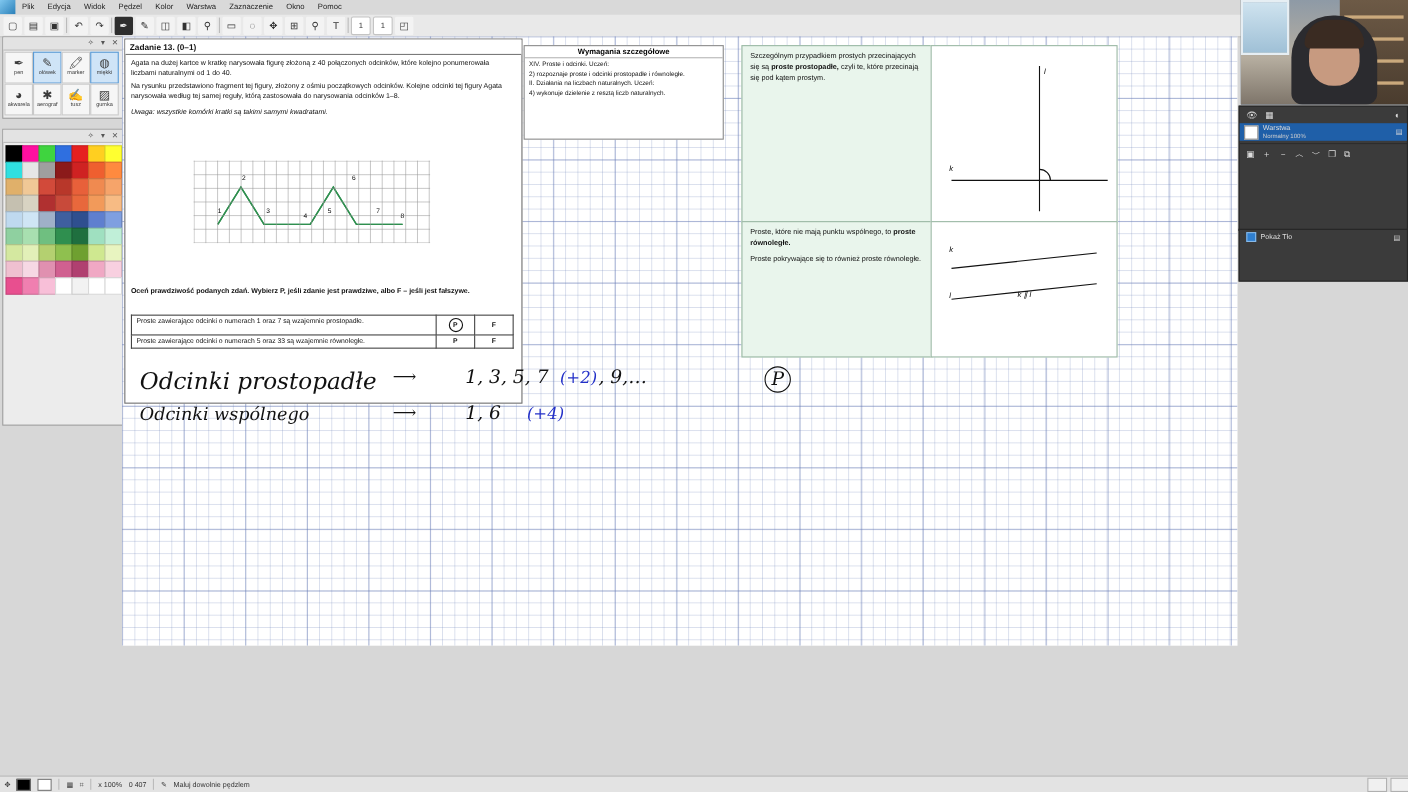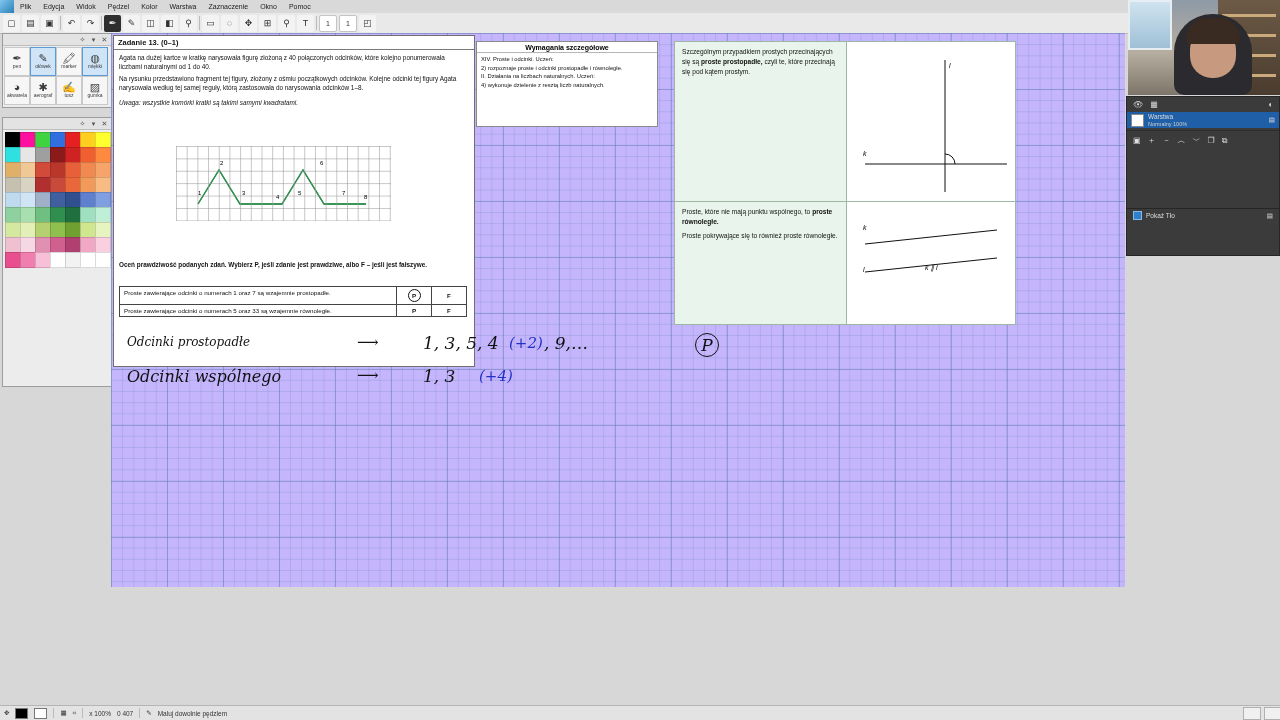--- a/index.html
+++ b/index.html
@@ -27,21 +27,21 @@
   .tools-grid{display:grid;grid-template-columns:repeat(4,26px);grid-auto-rows:29px;gap:0;padding:1px;}
   .toolcell{border:1px solid #c9c9c9;background:#f6f6f6;display:flex;flex-direction:column;align-items:center;justify-content:center;font-size:5px;color:#3a3a3a;text-align:center;line-height:1.05;}
   .toolcell.sel{background:#cfe4f7;border-color:#5b9bd5;}
   .toolcell .g{font-size:11px;line-height:11px;}
 
   #colorPanel{left:2px;top:117px;width:108px;height:268px;}
   .swatch-wrap{padding:2px;display:grid;grid-template-columns:repeat(7,14px);grid-auto-rows:14px;gap:1px;}
   .sw{width:14px;height:14px;border:1px solid rgba(0,0,0,.15);}
 
   
-  #canvas{position:absolute;left:111px;top:33px;width:1014px;height:554px;background:#c4b5fd;overflow:hidden;}
+  #canvas{position:absolute;left:111px;top:33px;width:1014px;height:554px;background:#ffffff;overflow:hidden;}
   .grid{position:absolute;inset:0;
     background-image:
       linear-gradient(to right,rgba(120,140,190,.28) 1px,transparent 1px),
       linear-gradient(to bottom,rgba(120,140,190,.28) 1px,transparent 1px);
     background-size:11.2px 11.2px;}
   .gridMajor{position:absolute;inset:0;
     background-image:
       linear-gradient(to right,rgba(100,120,180,.45) 1px,transparent 1px),
       linear-gradient(to bottom,rgba(100,120,180,.45) 1px,transparent 1px);
     background-size:56px 56px;}
@@ -351,29 +351,29 @@
     <div id="figB">
       <svg width="168" height="122" viewBox="0 0 168 122">
         <line x1="18" y1="42" x2="150" y2="28" stroke="#111" stroke-width="1"></line>
         <line x1="18" y1="70" x2="150" y2="56" stroke="#111" stroke-width="1"></line>
       </svg>
       <div style="position:absolute;left:16px;top:22px;font-size:7px;font-style:italic;">k</div>
       <div style="position:absolute;left:16px;top:64px;font-size:7px;font-style:italic;">l</div>
       <div style="position:absolute;left:78px;top:62px;font-size:7px;font-style:italic;">k ∥ l</div>
     </div>
 
-    <div class="hand" style="left:16px;top:302px;font-size:12px;">Odcinki prostopadłe</div>
+    <div class="hand" style="left:16px;top:302px;font-size:21px;">Odcinki prostopadłe</div>
     <div class="hand" style="left:246px;top:300px;font-size:15px;">⟶</div>
-    <div class="hand" style="left:312px;top:300px;font-size:17px;">1, 3, 5, 4</div>
+    <div class="hand" style="left:312px;top:300px;font-size:17px;">1, 3, 5, 7</div>
     <div class="hand blue" style="left:398px;top:301px;font-size:15px;">(+2)</div>
     <div class="hand" style="left:433px;top:300px;font-size:17px;">, 9,…</div>
 
     <div class="hand" style="left:16px;top:334px;font-size:16px;">Odcinki wspólnego</div>
     <div class="hand" style="left:246px;top:333px;font-size:15px;">⟶</div>
-    <div class="hand" style="left:312px;top:333px;font-size:17px;">1, 3</div>
+    <div class="hand" style="left:312px;top:333px;font-size:17px;">1, 6</div>
     <div class="hand blue" style="left:368px;top:334px;font-size:15px;">(+4)</div>
 
     <div class="hand" style="left:584px;top:300px;font-size:17px;width:22px;height:22px;border:1.6px solid #111;border-radius:50%;text-align:center;line-height:22px;">P</div>
   </div>
 
   <div id="cam">
     <div class="cam-wall"></div>
     <div class="cam-win"></div>
     <div class="cam-shelf">
       <i style="top:14px"></i>

